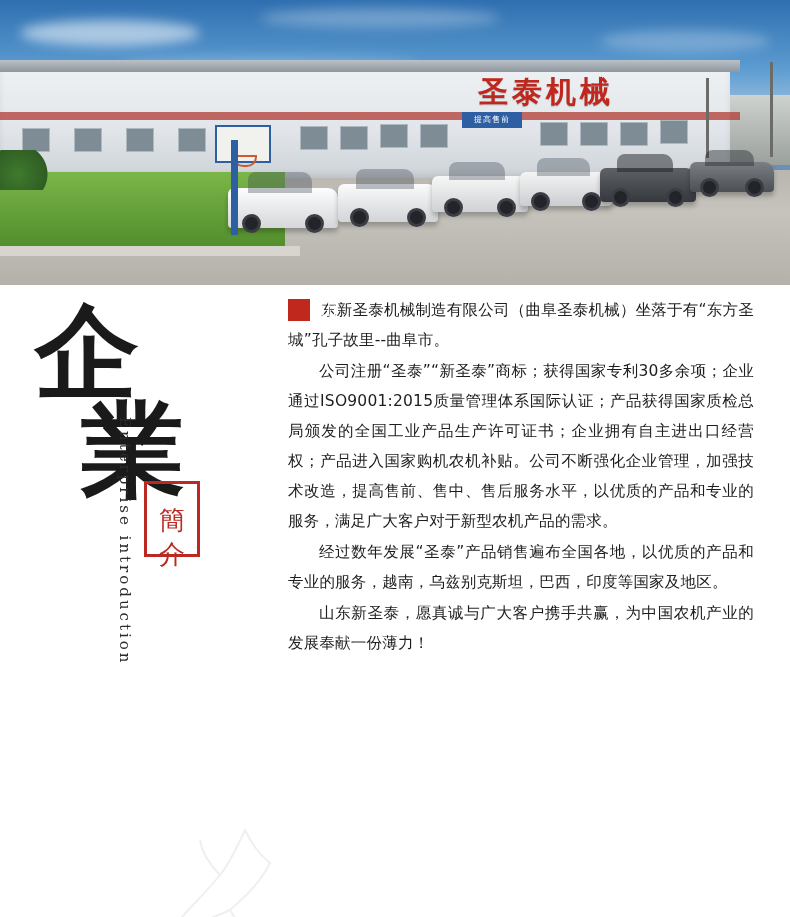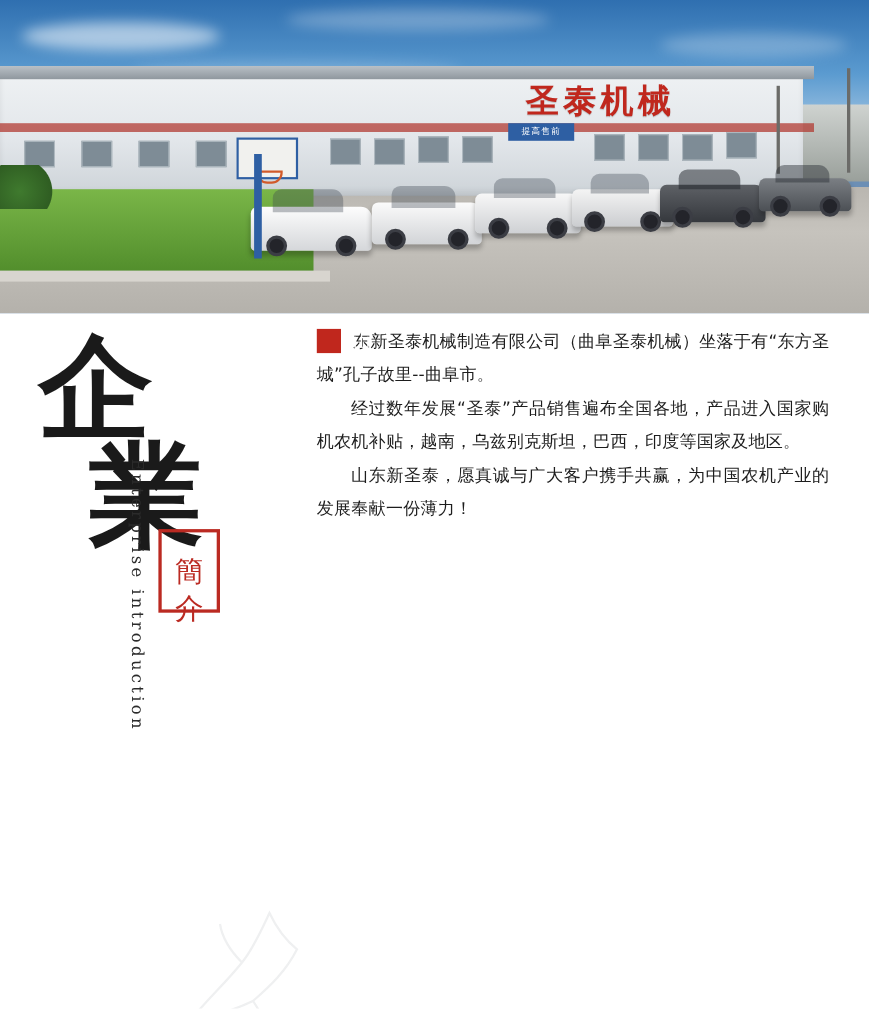--- a/index.html
+++ b/index.html
@@ -392,18 +392,19 @@
       </div>
       <div class="en-title">Enterprise  introduction</div>
       <div class="seal">簡介</div>
     </div>
 
     <div class="right-col">
       <p class="para first">
         <span class="drop-seal">山</span>
         <span>东新圣泰机械制造有限公司（曲阜圣泰机械）坐落于有“东方圣城”孔子故里--曲阜市。</span>
       </p>
-      <p class="para">经过数年发展“圣泰”产品销售遍布全国各地，产品进入国家购机农机补贴，越南，乌兹别克斯坦，巴西，印度等国家及地区。</p>
+      <p class="para">公司注册“圣泰”“新圣泰”商标；获得国家专利30多余项；企业通过ISO9001:2015质量管理体系国际认证；产品获得国家质检总局颁发的全国工业产品生产许可证书；企业拥有自主进出口经营权；产品进入国家购机农机补贴。公司不断强化企业管理，加强技术改造，提高售前、售中、售后服务水平，以优质的产品和专业的服务，满足广大客户对于新型农机产品的需求。</p>
+      <p class="para">经过数年发展“圣泰”产品销售遍布全国各地，以优质的产品和专业的服务，越南，乌兹别克斯坦，巴西，印度等国家及地区。</p>
       <p class="para">山东新圣泰，愿真诚与广大客户携手共赢，为中国农机产业的发展奉献一份薄力！</p>
     </div>
 
   </div>
 </div>
 
 </body></html>

